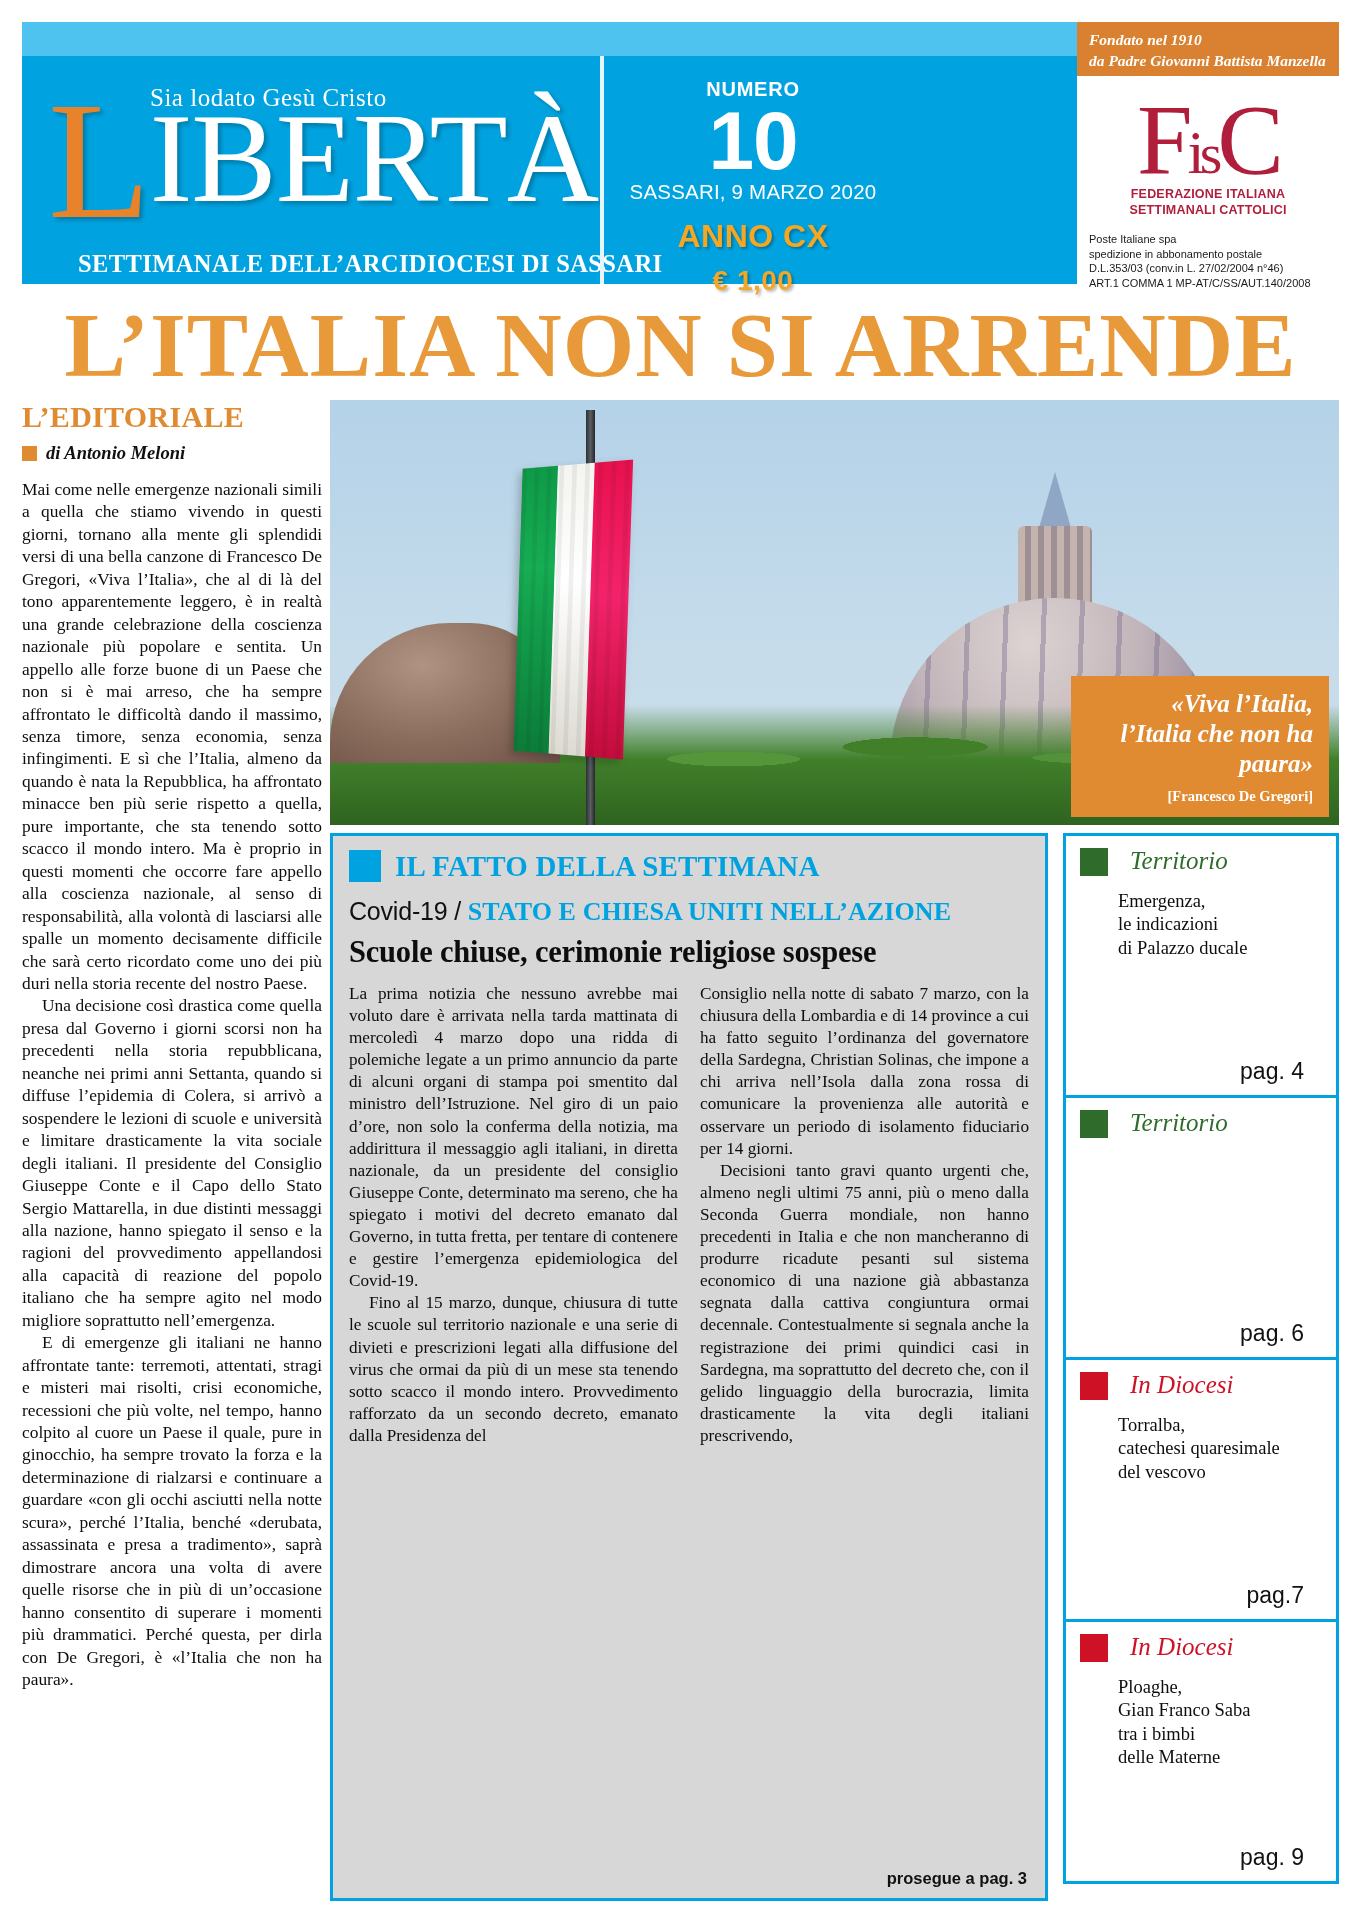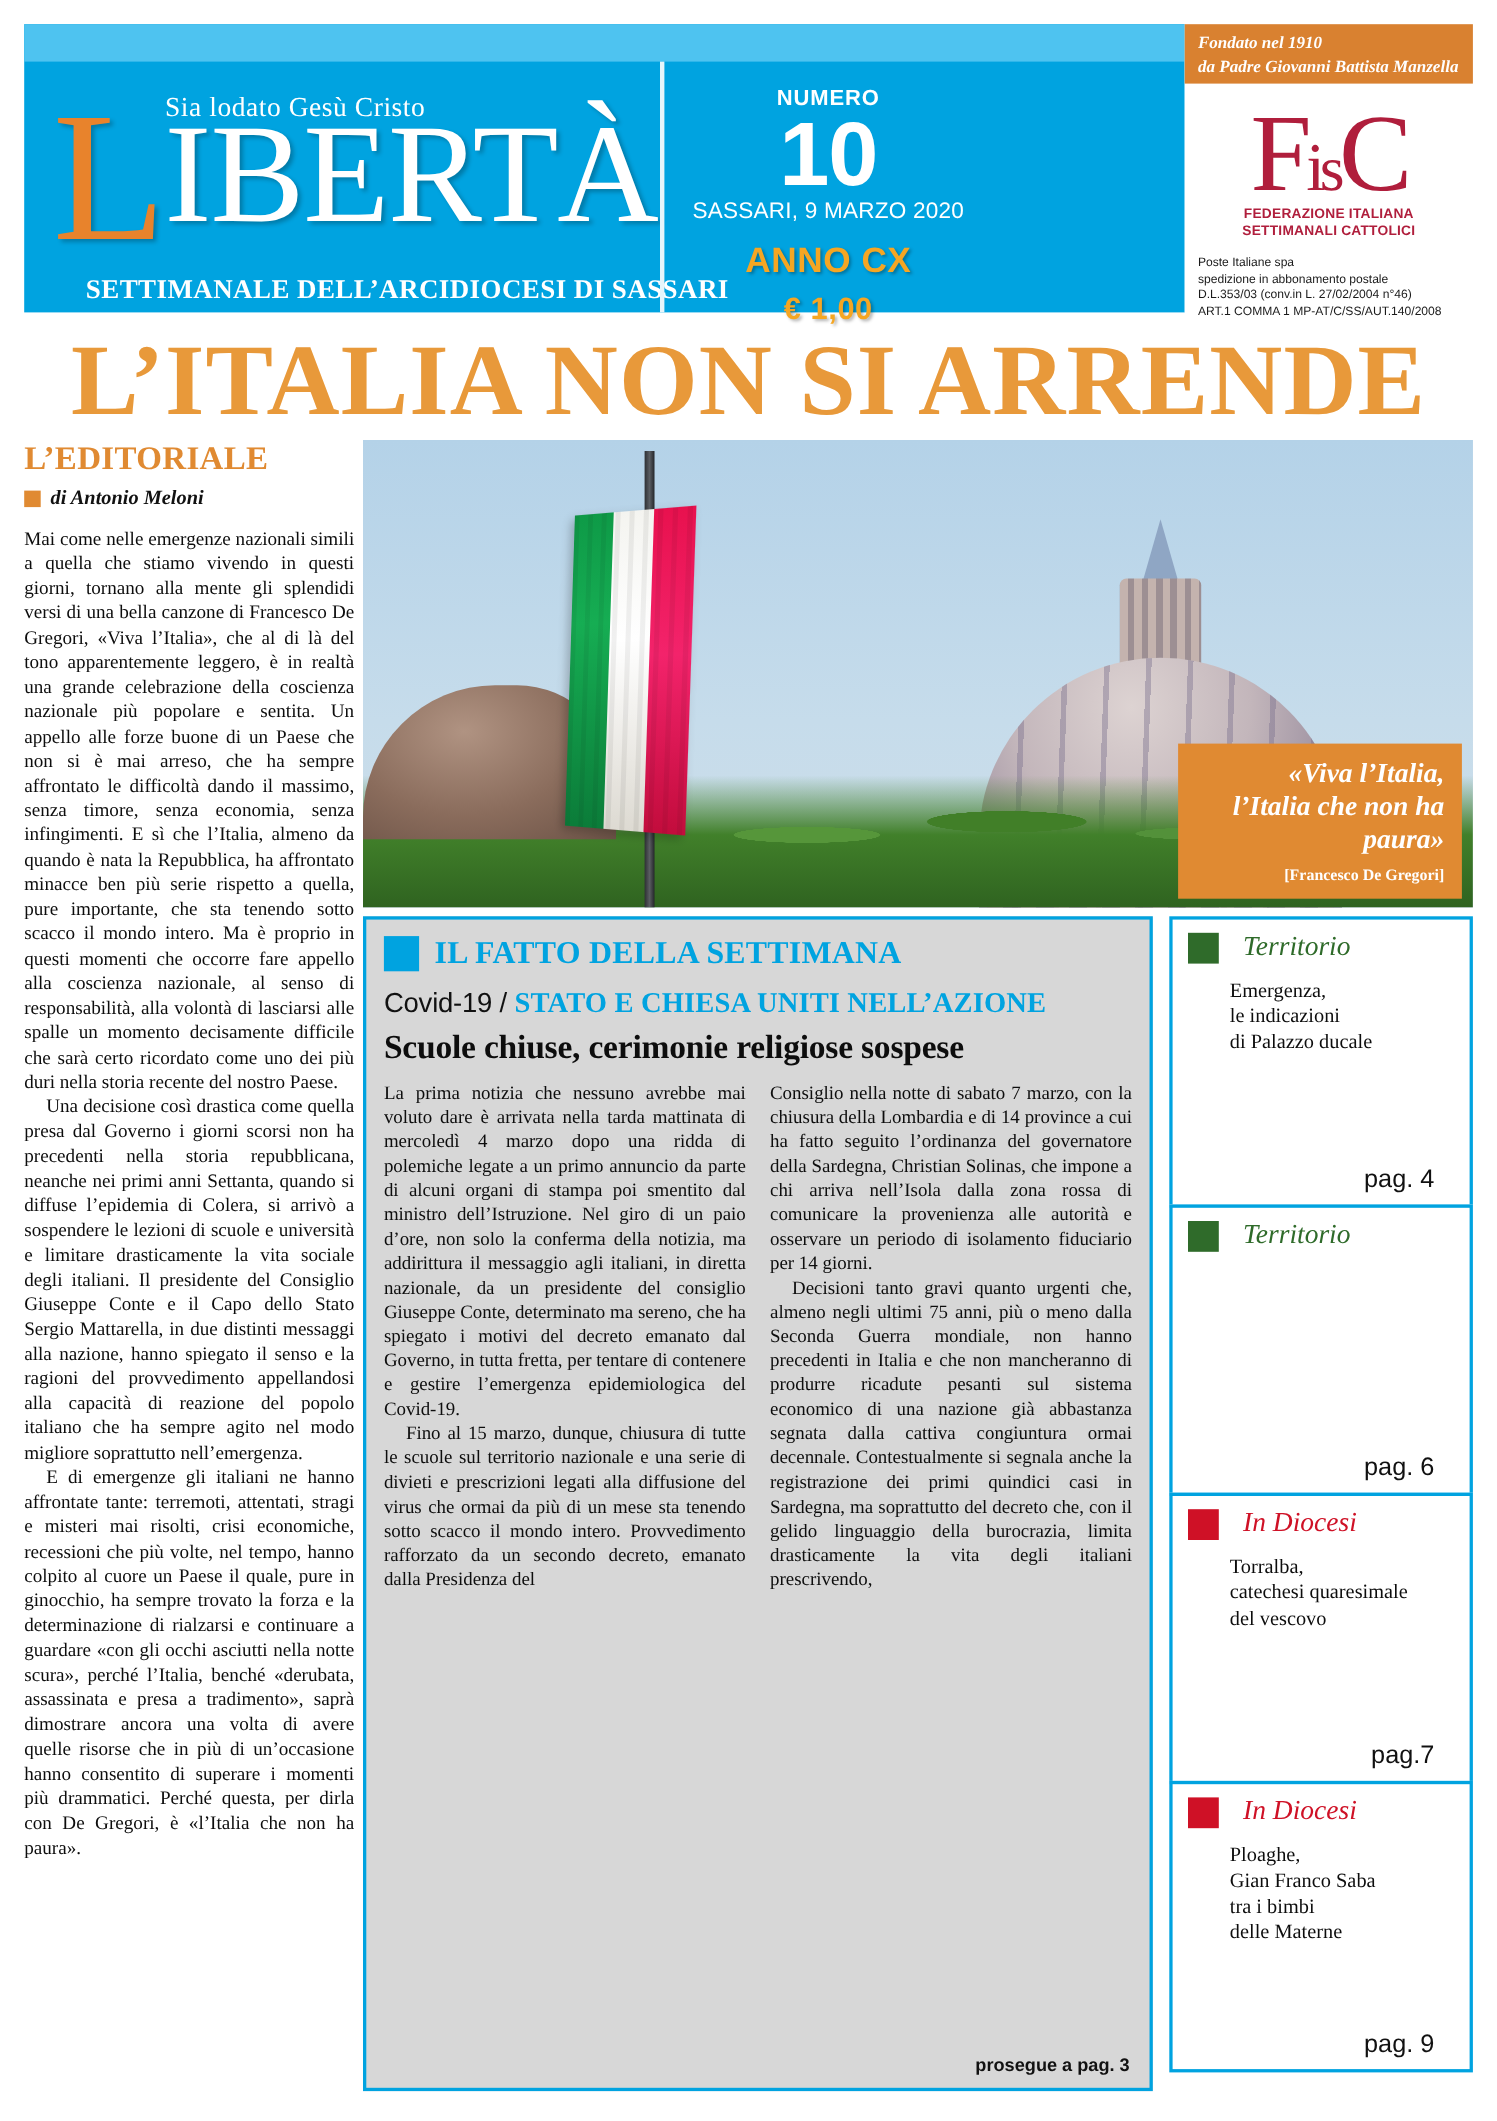--- a/index.html
+++ b/index.html
@@ -296,21 +296,21 @@
 
   
   .fact-box {
     position: absolute; left: 330px; top: 833px;
     width: 718px; height: 1068px;
     background: #d7d7d7;
     border: 3px solid #00a3e0;
     padding: 14px 16px 10px 16px;
   }
   .fact-head {
-    display: flex; align-items: flex-end; gap: 14px;
+    display: flex; align-items: flex-start; gap: 14px;
   }
   .fact-sq { width: 32px; height: 32px; background: #00a3e0; flex: 0 0 auto; }
   .fact-kicker {
     font-family: "Liberation Serif", serif;
     font-weight: bold; font-size: 29px;
     color: #00a3e0;
     letter-spacing: .2px;
   }
   .fact-sub {
     margin-top: 14px;

